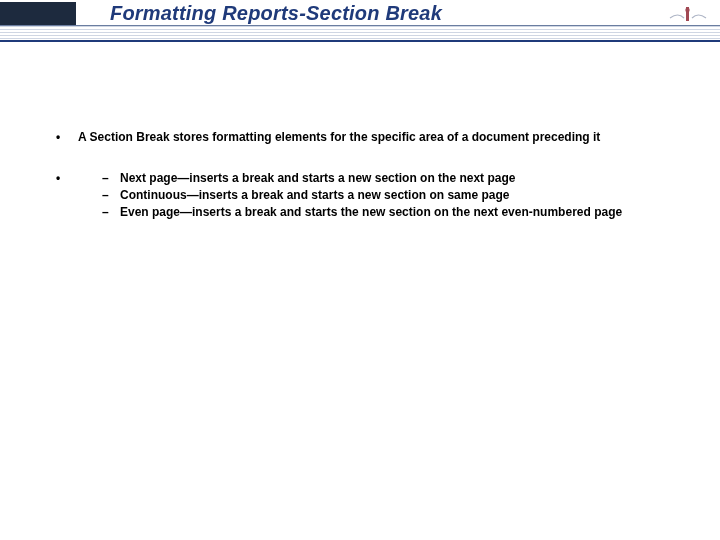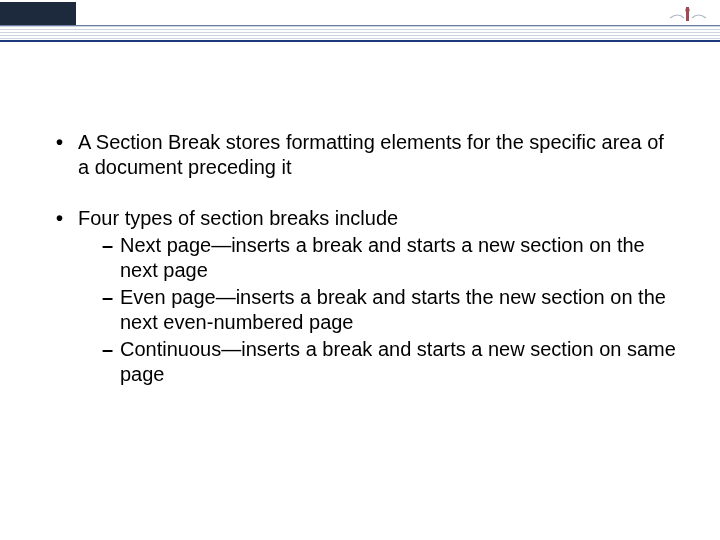--- a/index.html
+++ b/index.html
@@ -83,23 +83,23 @@
     font-style: italic;
     font-size: 12px;
     opacity: 0.8;
   }
   .logo svg { display: block; }
   .content {
     position: absolute;
     top: 130px;
     left: 50px;
     right: 40px;
-    font-size: 20px;
+    font-size: 12px;
     line-height: 1.25;
-    font-weight: normal;
+    font-weight: bold;
   }
   ul.top {
     list-style: none;
     margin: 0 0 26px 0;
     padding: 0;
   }
   ul.top > li {
     position: relative;
     padding-left: 28px;
     margin: 0 0 4px 0;
@@ -129,43 +129,43 @@
     font-weight: bold;
   }
 </style>
 </head>
 <body>
 
 <div class="slide">
 
   <div class="header-area">
     <div class="dark-bar"></div>
+    <div class="title">Formatting Reports-Section Break</div>
     <div class="rule-top"></div>
     <div class="stripes"></div>
     <div class="rule-bottom"></div>
     <div class="logo">
       <svg width="40" height="16" viewBox="0 0 40 16">
         <rect x="18" y="1" width="3" height="14" fill="#8a1c2a"></rect>
         <circle cx="19.5" cy="4" r="2.2" fill="#8a1c2a"></circle>
         <path d="M2 12 Q10 6 16 12" stroke="#9aa3b8" stroke-width="1.2" fill="none"></path>
         <path d="M24 12 Q30 6 38 12" stroke="#9aa3b8" stroke-width="1.2" fill="none"></path>
       </svg>
     </div>
   </div>
 
   <div class="content">
     <ul class="top">
       <li>A Section Break stores formatting elements for the specific area of a document preceding it</li>
     </ul>
 
     <ul class="top">
       <li>
-        <span>Four types of section breaks include</span>
         <ul class="sub">
           <li>Next page—inserts a break and starts a new section on the next page</li>
+          <li>Continuous—inserts a break and starts a new section on same page</li>
           <li>Even page—inserts  a break and starts the new section on the next even-numbered page</li>
-          <li>Continuous—inserts a break and starts a new section on same page</li>
         </ul>
       </li>
     </ul>
   </div>
 
 </div>
 
 </body></html>

